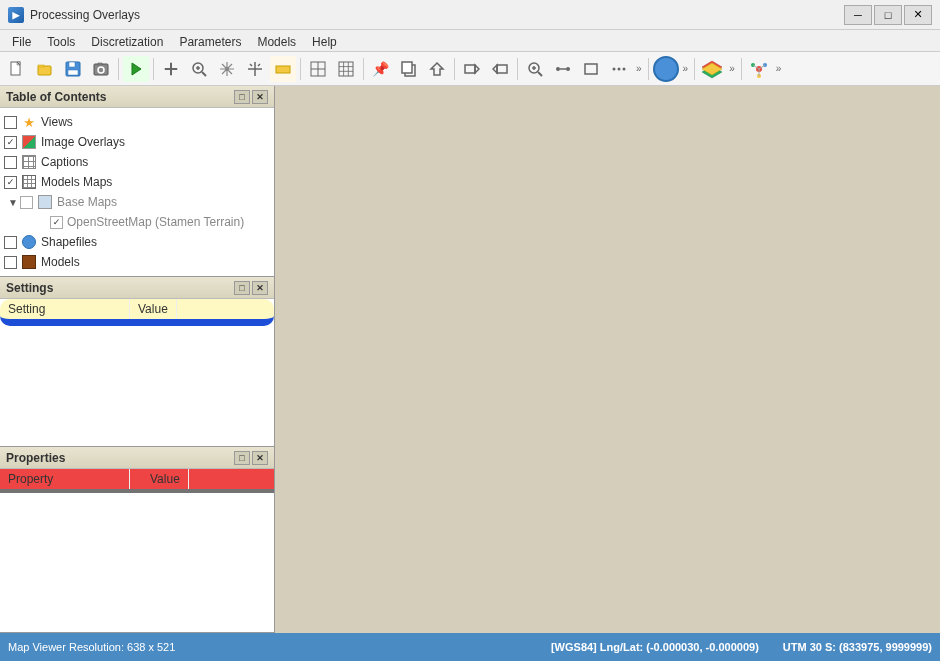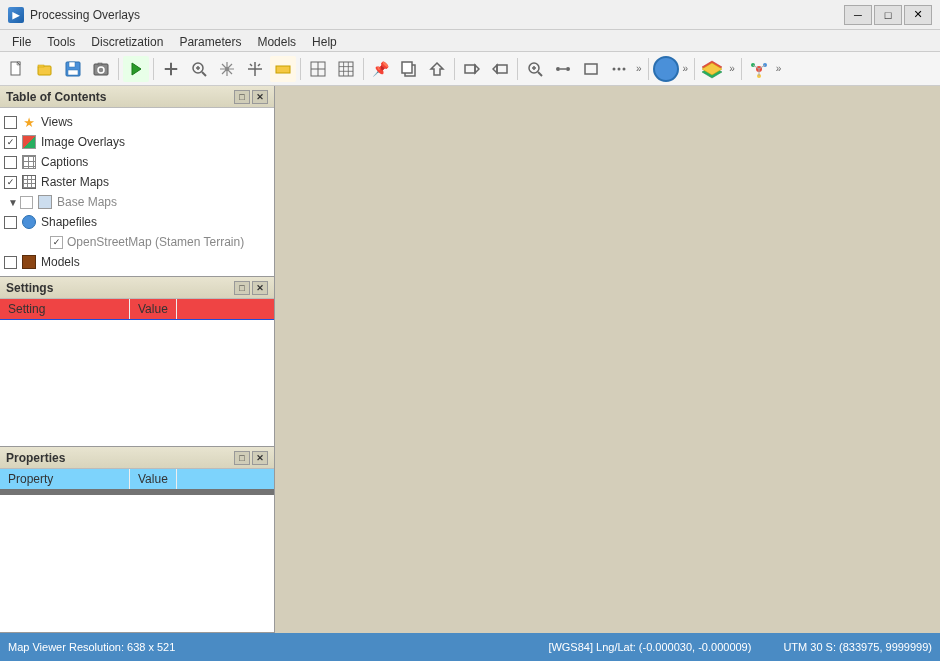--- a/index.html
+++ b/index.html
@@ -201,22 +201,23 @@
     #settings-section {
       flex: 0 0 170px;
     }
     #settings-content {
       background: white;
       flex: 1;
       padding: 0;
     }
     .settings-header-row {
       display: flex;
-      border-bottom: 1px solid #1d4ed8;
-      background: #ef4444;
+      border-bottom: 7px solid #1d4ed8;
+      background: #fef9c3;
+      border-radius: 10px;
     }
     .settings-col-header {
       padding: 3px 8px;
       font-size: 12px;
       color: #333;
       font-weight: normal;
       border-right: 1px solid #eee;
     }
     .settings-col-header:first-child { width: 130px; }
 
@@ -224,22 +225,23 @@
     #properties-section {
       flex: 1;
     }
     #properties-content {
       background: white;
       flex: 1;
       padding: 0;
     }
     .props-header-row {
       display: flex;
-      border-bottom: 6px solid #737373;
-      background: #7dd3fc;
+      border-bottom: 4px solid #737373;
+      background: #ef4444;
+      gap: 12px;
     }
     .props-col-header {
       padding: 3px 8px;
       font-size: 12px;
       color: #333;
       font-weight: normal;
       border-right: 1px solid #eee;
     }
     .props-col-header:first-child { width: 130px; }
 
@@ -258,21 +260,22 @@
       padding: 0 8px;
       color: white;
       font-size: 11px;
     }
     #status-bar .status-left { flex: 0 0 auto; }
     #status-bar .status-right { 
       flex: 1; 
       text-align: right;
       display: flex;
       justify-content: flex-end;
-      gap: 32px;
+      gap: 24px;
+      font-weight: bold;
     }
 
     
     .icon-star { color: #f5a623; font-size: 13px; }
     .icon-grid {
       width: 14px; height: 14px;
       background: 
         linear-gradient(to right, #888 0px, #888 1px, transparent 1px) 0 0 / 5px 14px,
         linear-gradient(to right, #888 0px, #888 1px, transparent 1px) 5px 0 / 5px 14px,
         linear-gradient(to bottom, #888 0px, #888 1px, transparent 1px) 0 0 / 14px 5px,
@@ -548,43 +551,43 @@
             <div class="icon-grid"></div>
           </div>
           <span class="toc-label">Captions</span>
         </div>
 
         <div class="toc-item">
           <div class="toc-checkbox checked"></div>
           <div class="toc-icon">
             <div class="icon-raster"></div>
           </div>
-          <span class="toc-label">Raster Maps</span>
+          <span class="toc-label">Models Maps</span>
         </div>
 
         <div class="toc-item" style="padding-left: 8px;">
           <span class="toc-expand">▼</span>
           <div class="toc-checkbox toc-item-gray" style="border-color:#aaa;"></div>
           <div class="toc-icon">
             <div class="icon-basemap"></div>
           </div>
           <span class="toc-label" style="color:#888;">Base Maps</span>
         </div>
 
+        <div class="toc-item" style="padding-left: 50px;">
+          <div class="toc-checkbox checked" style="border-color:#aaa;"></div>
+          <span class="toc-label" style="color:#888;">OpenStreetMap (Stamen Terrain)</span>
+        </div>
+
         <div class="toc-item">
           <div class="toc-checkbox"></div>
           <div class="toc-icon">
             <div class="icon-globe"></div>
           </div>
           <span class="toc-label">Shapefiles</span>
-        </div>
-
-        <div class="toc-item" style="padding-left: 50px;">
-          <div class="toc-checkbox checked" style="border-color:#aaa;"></div>
-          <span class="toc-label" style="color:#888;">OpenStreetMap (Stamen Terrain)</span>
         </div>
 
         <div class="toc-item">
           <div class="toc-checkbox"></div>
           <div class="toc-icon">
             <div class="icon-models"></div>
           </div>
           <span class="toc-label">Models</span>
         </div>
       </div>

